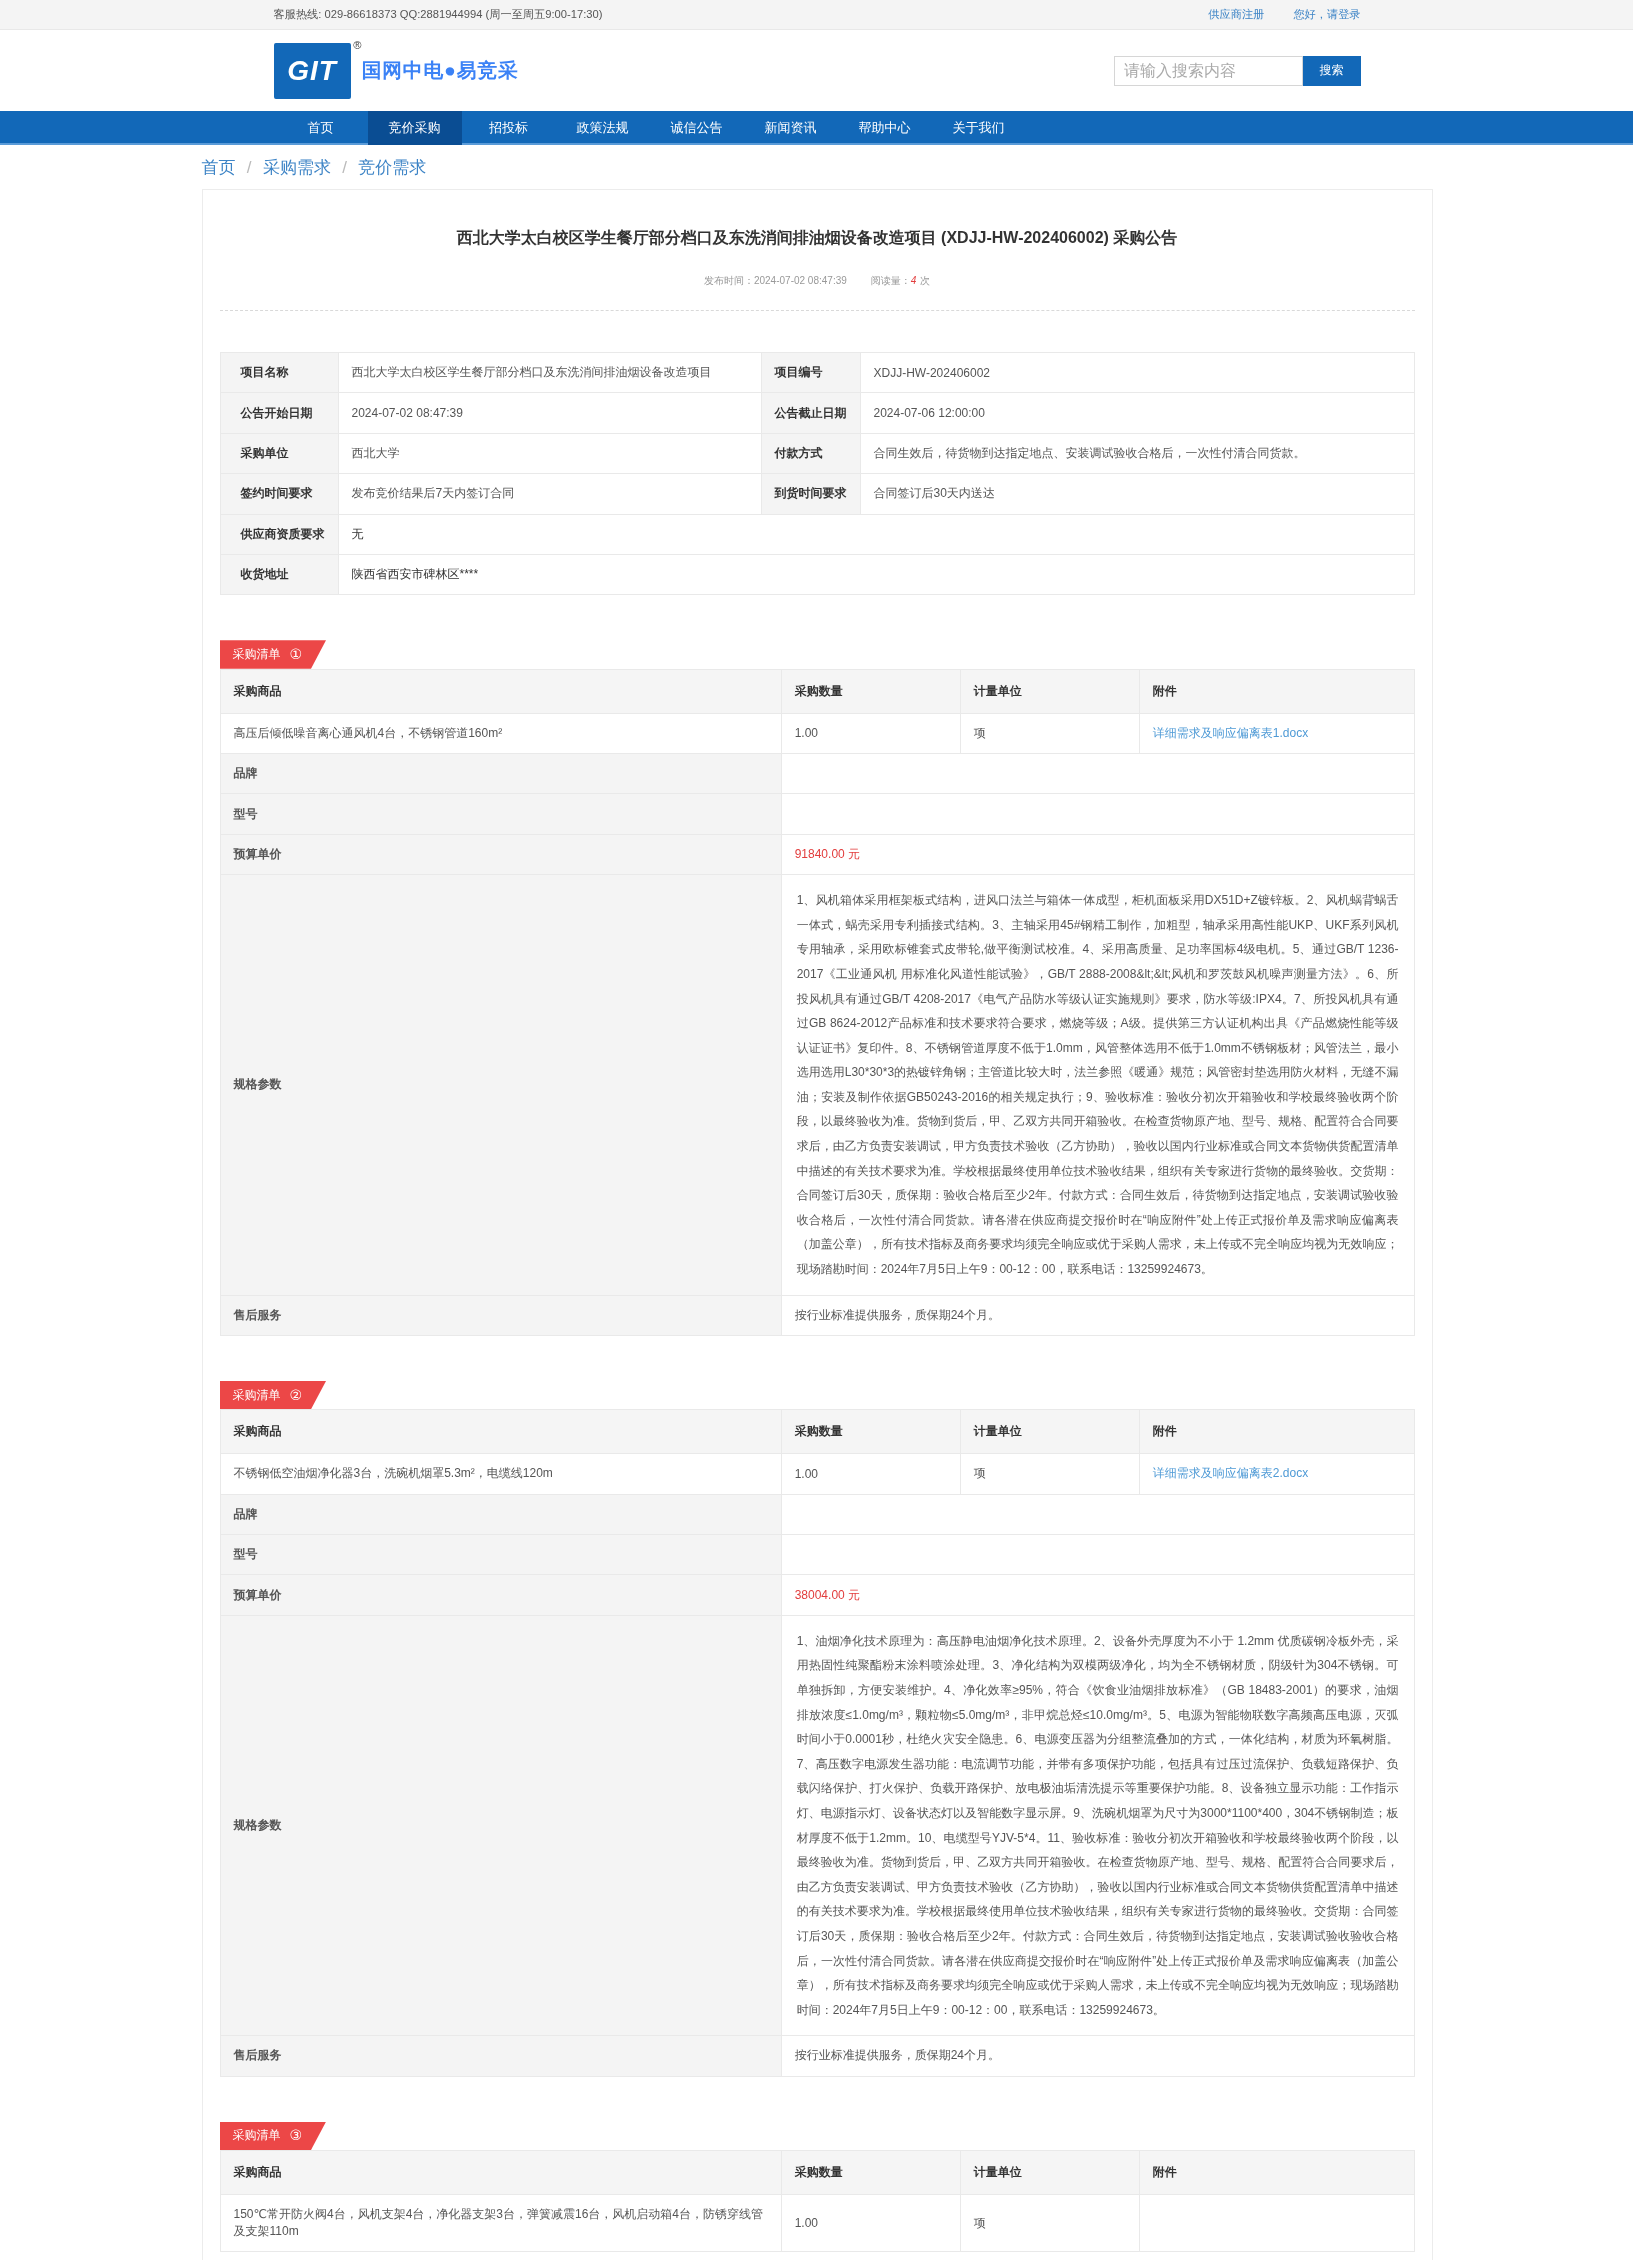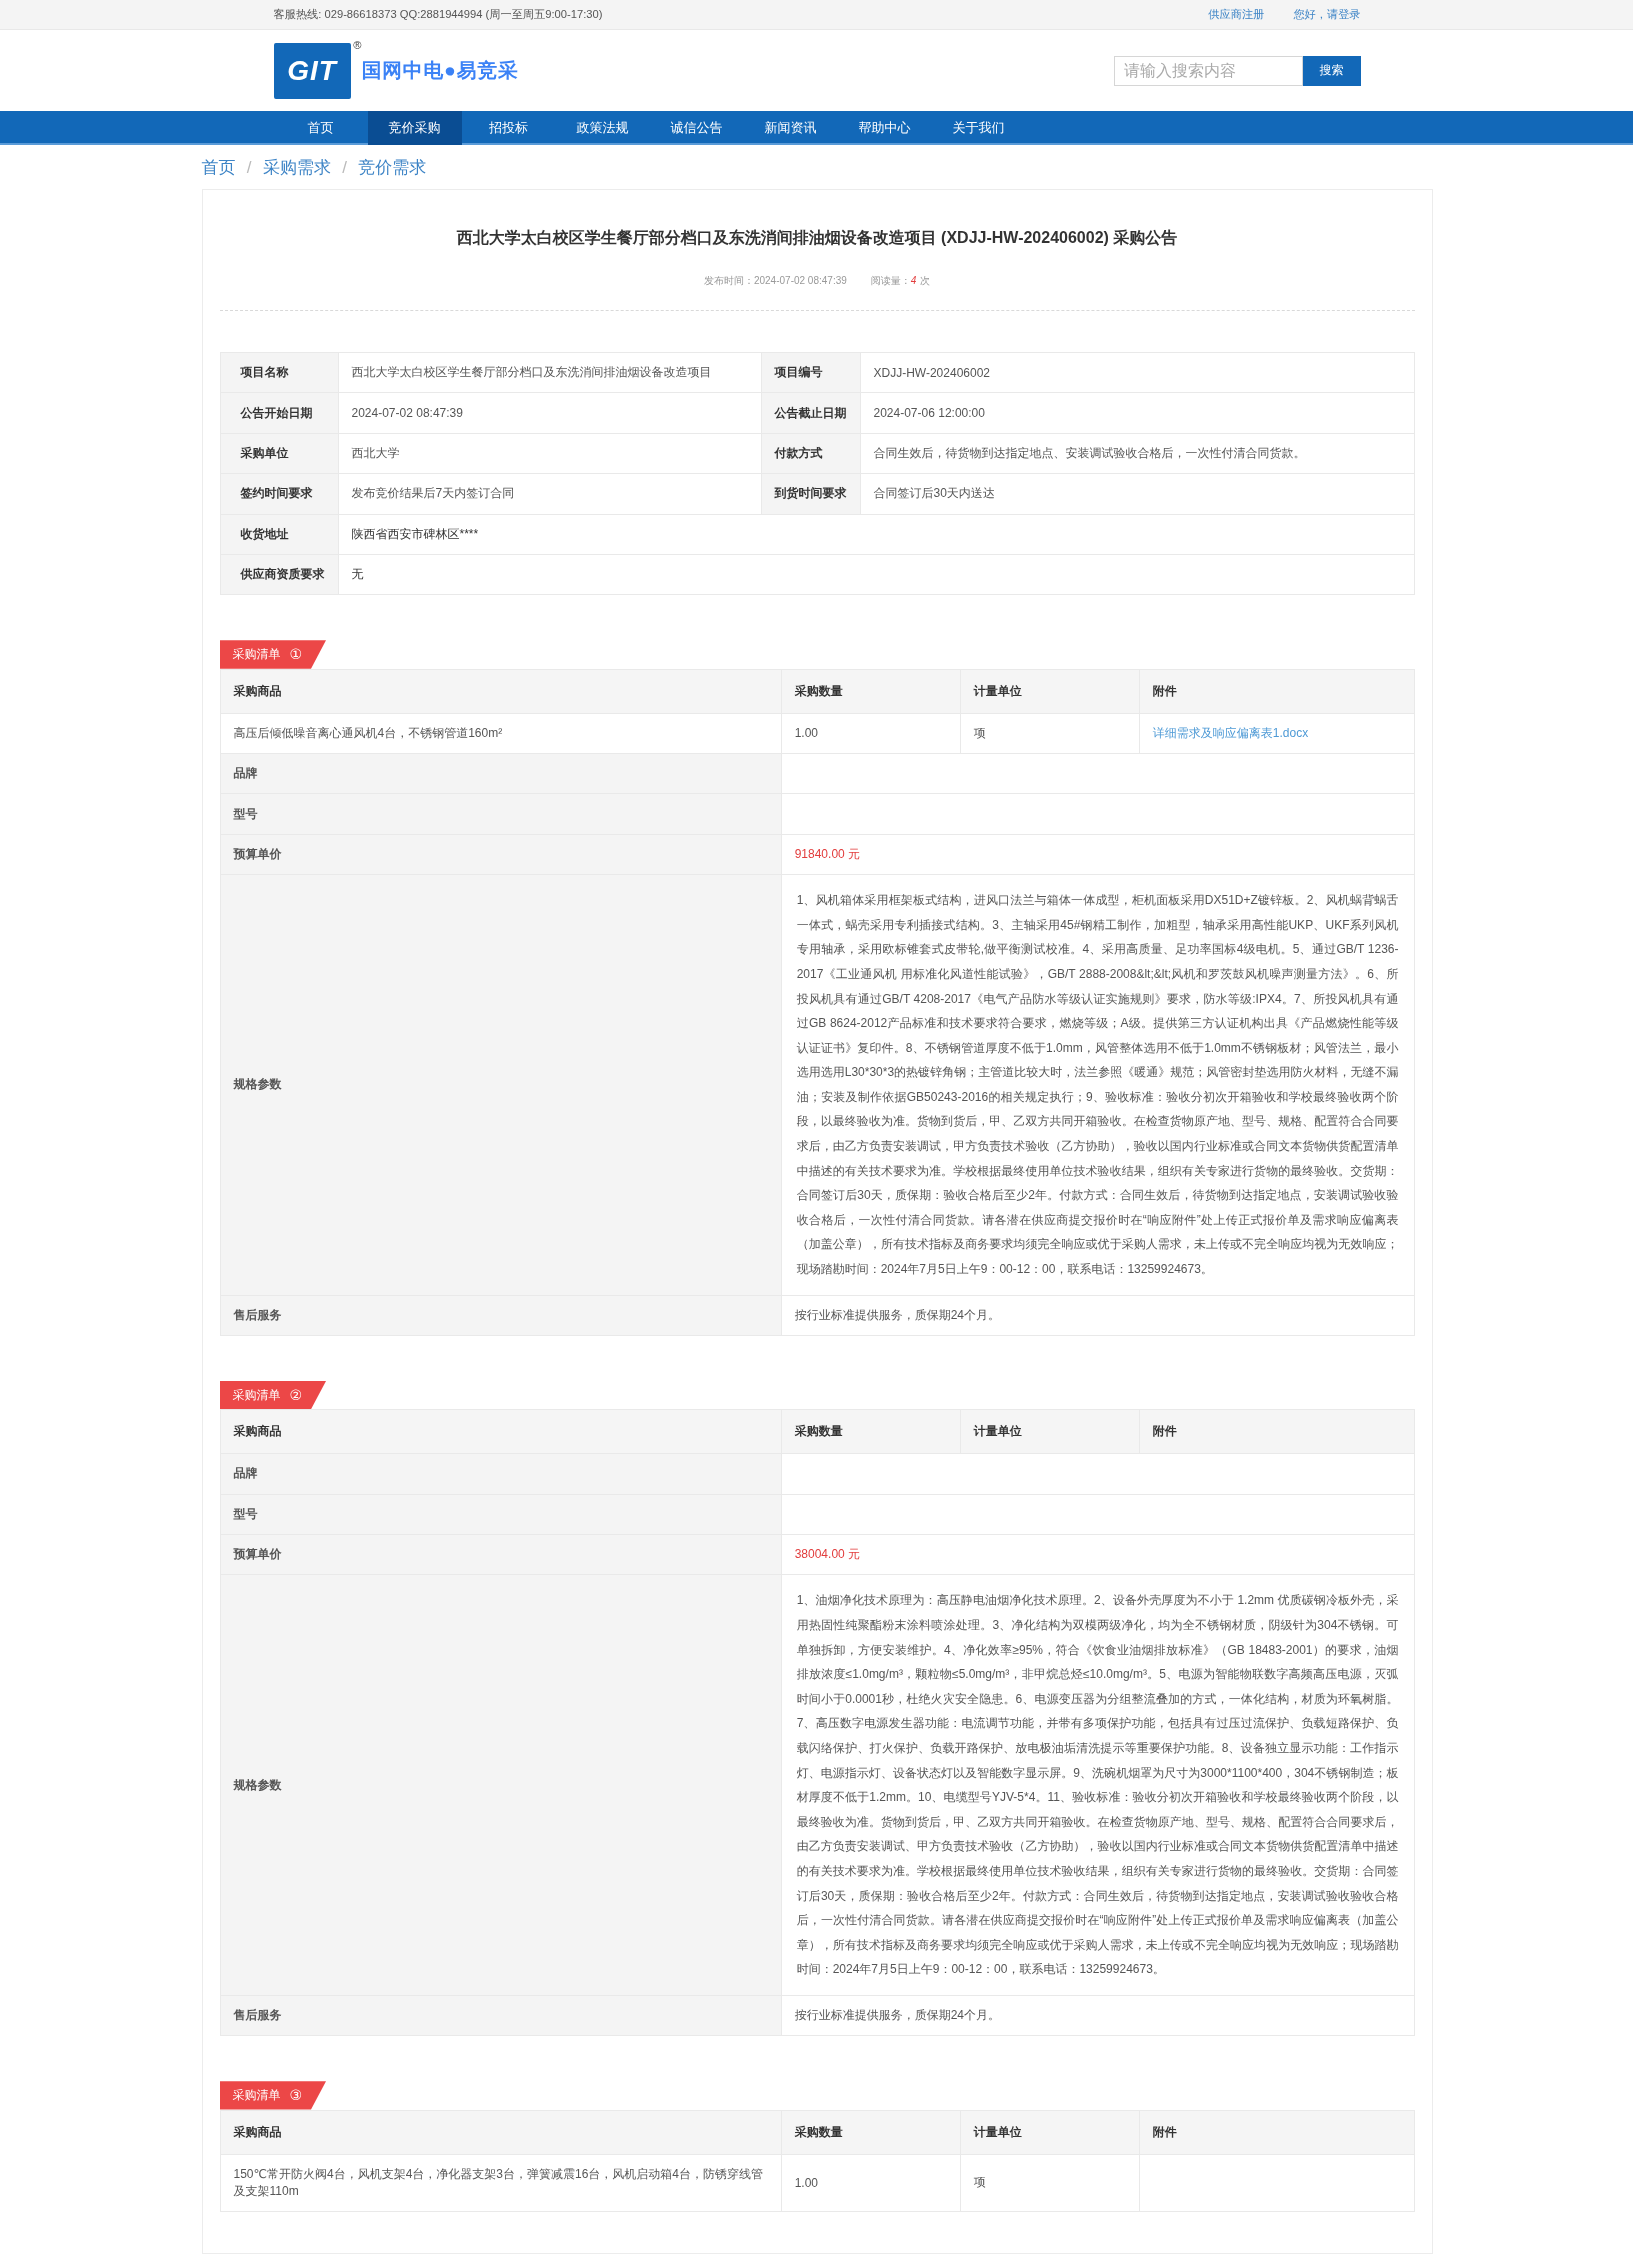--- a/index.html
+++ b/index.html
@@ -143,26 +143,26 @@
       <td class="lbl lbl2">付款方式</td>
       <td class="val2">合同生效后，待货物到达指定地点、安装调试验收合格后，一次性付清合同货款。</td>
     </tr>
     <tr>
       <td class="lbl lbl1">签约时间要求</td>
       <td class="val1">发布竞价结果后7天内签订合同</td>
       <td class="lbl lbl2">到货时间要求</td>
       <td class="val2">合同签订后30天内送达</td>
     </tr>
     <tr>
+      <td class="lbl lbl1">供应商资质要求</td>
+      <td colspan="3">无</td>
+    </tr>
+    <tr>
       <td class="lbl lbl1">收货地址</td>
       <td colspan="3">陕西省西安市碑林区****</td>
-    </tr>
-    <tr>
-      <td class="lbl lbl1">供应商资质要求</td>
-      <td colspan="3">无</td>
     </tr>
   </tbody>
     </table>
 
   <div class="list-section">
     <div class="list-badge">
       <span>采购清单</span>
       <span class="num">①</span>
     </div>
     <table class="list-table">
@@ -210,20 +210,26 @@
     </div>
     <table class="list-table">
       <tbody>
           <tr>
         <th class="col-product">采购商品</th>
         <th class="col-qty">采购数量</th>
         <th class="col-unit">计量单位</th>
         <th class="col-attach">附件</th>
       </tr>
       <tr>
+        <td>不锈钢低空油烟净化器3台，洗碗机烟罩5.3m²，电缆线120m</td>
+        <td>1.00</td>
+        <td>项</td>
+        <td><a class="attach-link">详细需求及响应偏离表2.docx</a></td>
+      </tr>
+      <tr>
         <td class="lbl sub-lbl">品牌</td>
         <td colspan="3"></td>
       </tr>
       <tr>
         <td class="lbl sub-lbl">型号</td>
         <td colspan="3"></td>
       </tr>
       <tr>
         <td class="lbl sub-lbl">预算单价</td>
         <td colspan="3"><span class="red">38004.00</span> <span class="red">元</span></td>

